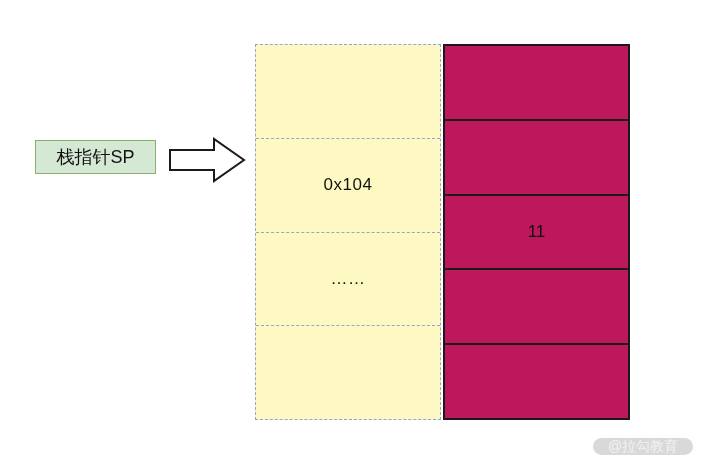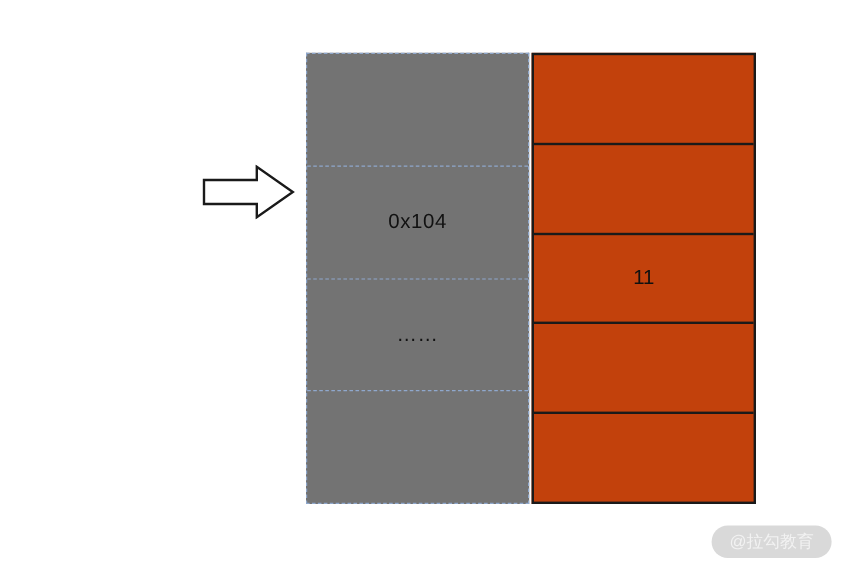--- a/index.html
+++ b/index.html
@@ -44,21 +44,21 @@
   }
 
   
   .addr-col {
     position: absolute;
     left: 255px;
     top: 44px;
     width: 186px;
     height: 376px;
     box-sizing: border-box;
-    background: #737373;
+    background: #fef9c3;
     border: 1px dashed #8fa8cd;
     display: flex;
     flex-direction: column;
   }
   .addr-cell {
     flex: 1 1 0;
     display: flex;
     align-items: center;
     justify-content: center;
     font-size: 17px;
@@ -70,21 +70,21 @@
   .addr-cell:first-child { border-top: none; }
 
   
   .val-col {
     position: absolute;
     left: 443px;
     top: 44px;
     width: 187px;
     height: 376px;
     box-sizing: border-box;
-    background: #c2410c;
+    background: #be185d;
     border: 2px solid #1a1a1a;
     display: flex;
     flex-direction: column;
   }
   .val-cell {
     flex: 1 1 0;
     display: flex;
     align-items: center;
     justify-content: center;
     font-size: 17px;
@@ -93,36 +93,37 @@
     border-top: 2px solid #1a1a1a;
   }
   .val-cell:first-child { border-top: none; }
 
   
   .watermark {
     position: absolute;
     left: 593px;
     top: 438px;
     width: 100px;
-    height: 27px;
+    height: 17px;
     background: #d9d9d9;
     border-radius: 14px;
     display: flex;
     align-items: center;
     justify-content: center;
     font-size: 14px;
     color: #f2f2f2;
     white-space: nowrap;
   }
 </style>
 </head>
 <body>
 
 <div class="canvas">
 
+  <div class="sp-label">栈指针SP</div>
 
   <div class="arrow-wrap">
     <svg width="78" height="46" viewBox="0 0 78 46">
       <polygon points="2,13 46,13 46,2 76,23 46,44 46,33 2,33" fill="#ffffff" stroke="#1a1a1a" stroke-width="2" stroke-linejoin="miter"></polygon>
     </svg>
   </div>
 
   <div class="addr-col">
     <div class="addr-cell"></div>
     <div class="addr-cell">0x104</div>

